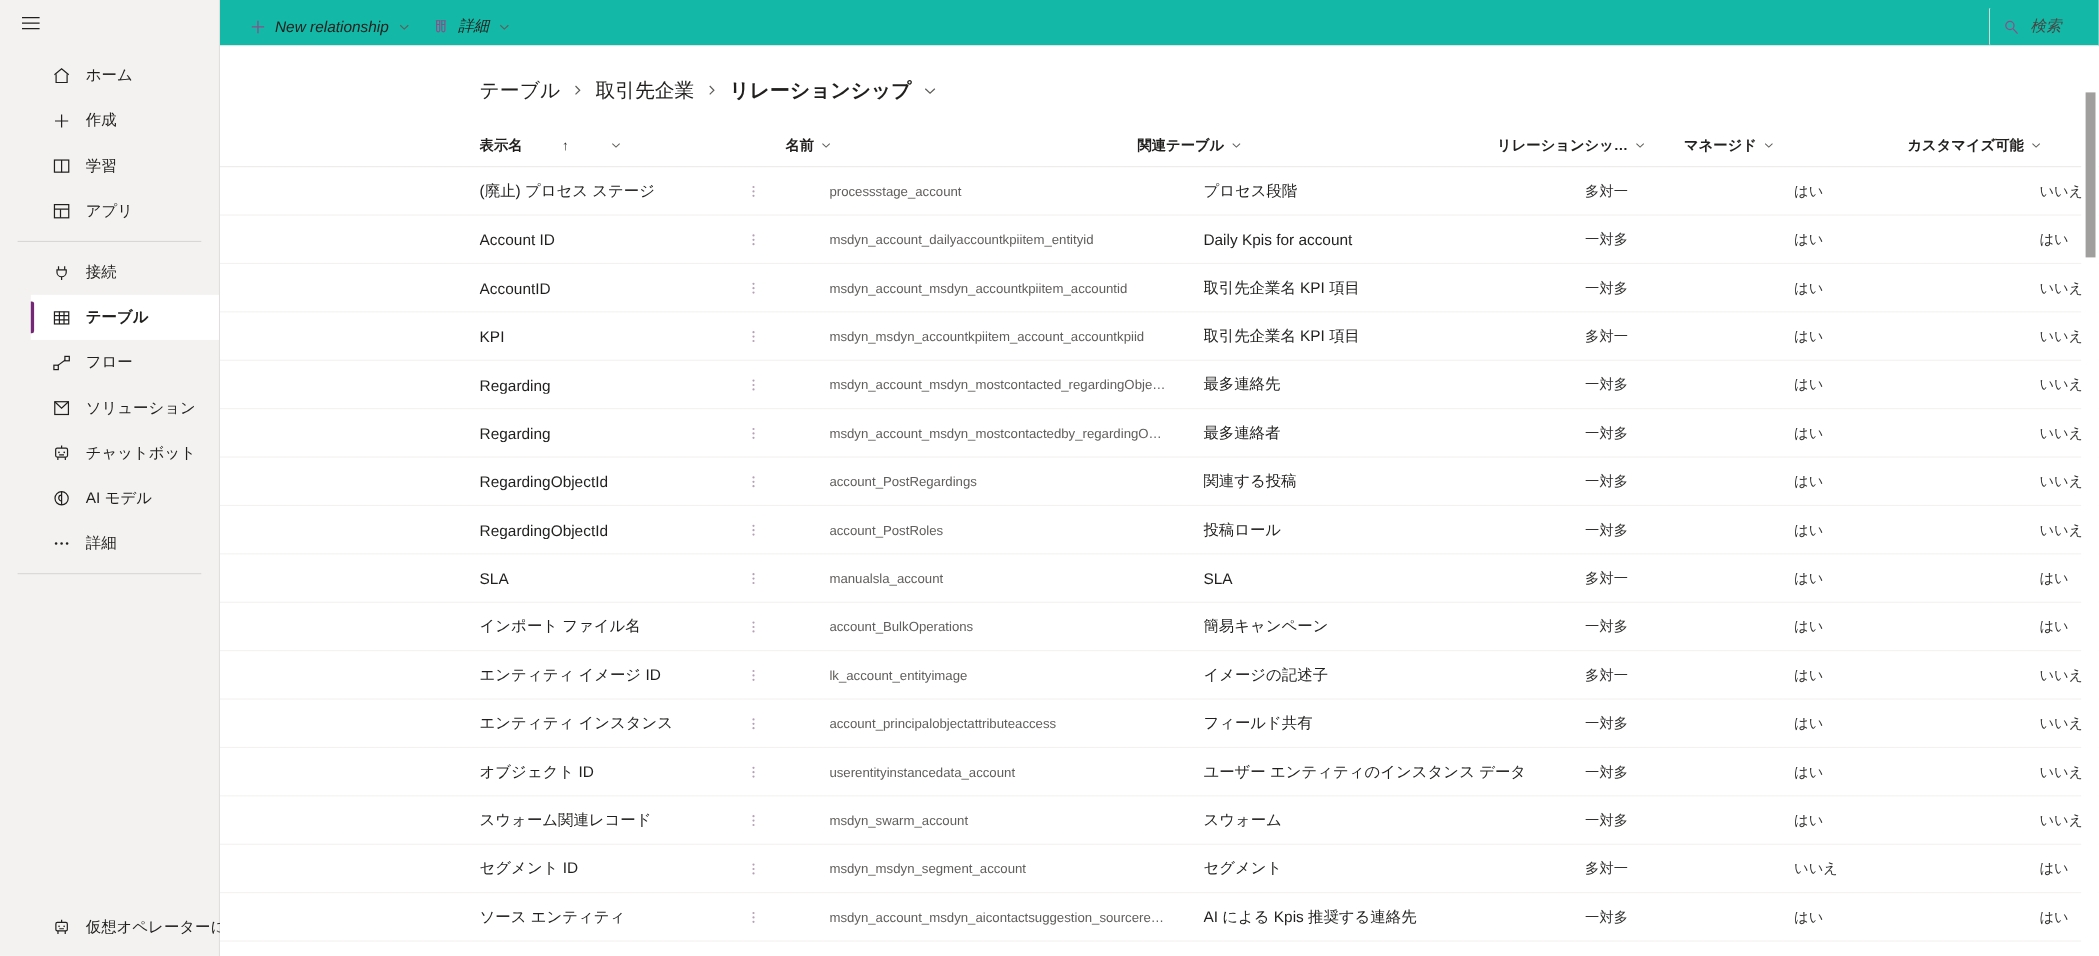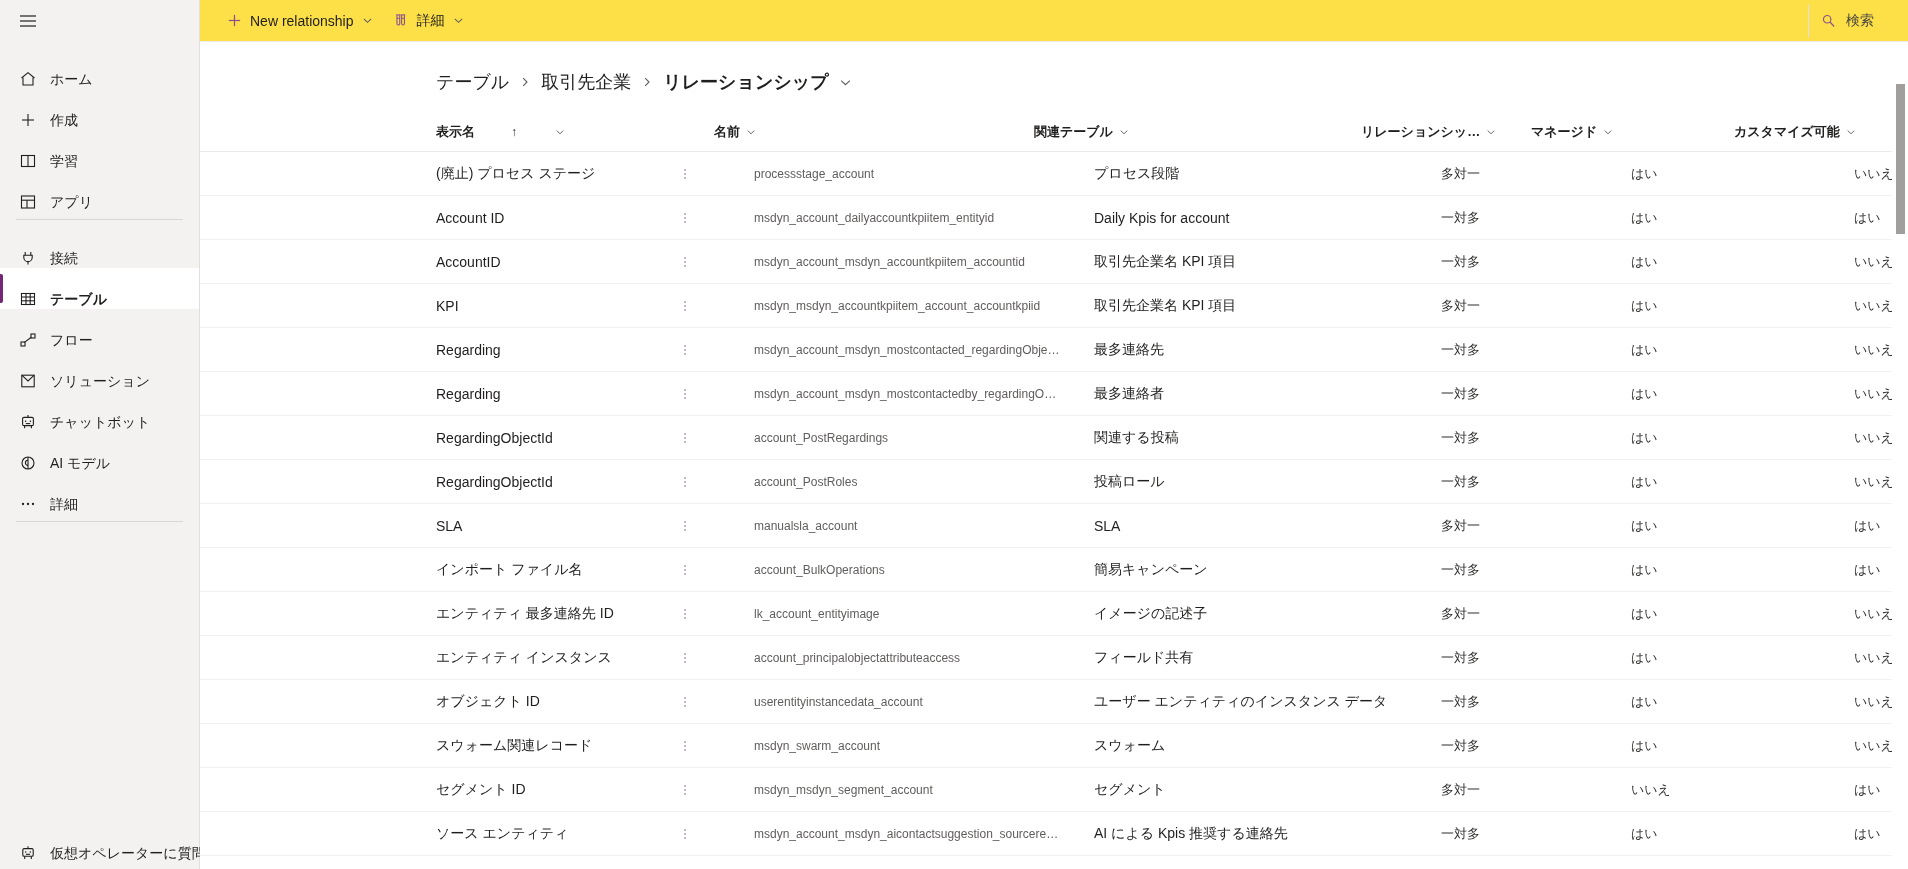--- a/index.html
+++ b/index.html
@@ -28,27 +28,28 @@
   .hamburger {
     height: 42px;
     display: flex; align-items: center;
     padding-left: 18px;
     cursor: pointer;
   }
   .hamburger svg { display:block; }
   .nav-list { padding-top: 6px; }
   .nav-item {
     position: relative;
-    display: flex; align-items: flex-end;
+    display: flex; align-items: center;
     height: 41px;
     padding-left: 18px;
     cursor: pointer;
     font-size: 14px;
     color: #201f1e;
     white-space: nowrap;
+    margin-left: 28px;
   }
   .nav-item .ico {
     width: 20px; height: 20px;
     display: flex; align-items: center; justify-content: center;
     margin-right: 12px;
     flex: 0 0 20px;
   }
   .nav-item .ico svg { display:block; }
   .nav-item.selected {
     background: #ffffff;
@@ -77,24 +78,25 @@
     flex: 1 1 auto;
     display: flex; flex-direction: column;
     min-width: 0;
     height: 869px;
     background: #ffffff;
     position: relative;
   }
   .cmdbar {
     height: 42px;
     flex: 0 0 42px;
-    background: #fde047;
-    display: flex; align-items: center;
+    background: #14b8a6;
+    display: flex; align-items: flex-end;
     padding-left: 18px;
     border-bottom: 1px solid #edebe9;
+    font-style: italic;
   }
   .cmd-btn {
     display: flex; align-items: center;
     height: 34px;
     padding: 0 8px;
     margin-right: 4px;
     font-size: 14px;
     color: #201f1e;
     cursor: pointer;
     border-radius: 2px;
@@ -668,21 +670,21 @@
                     <i></i>
                   </span>
                 </div>
                 <div class="c-name">account_BulkOperations</div>
                 <div class="c-rel">簡易キャンペーン</div>
                 <div class="c-type">一対多</div>
                 <div class="c-mng">はい</div>
                 <div class="c-cust">はい</div>
               </div>
               <div class="row">
-                <div class="c-display">エンティティ 最多連絡先 ID</div>
+                <div class="c-display">エンティティ イメージ ID</div>
                 <div class="c-menu">
                   <span class="dots">
                     <i></i>
                     <i></i>
                     <i></i>
                   </span>
                 </div>
                 <div class="c-name">lk_account_entityimage</div>
                 <div class="c-rel">イメージの記述子</div>
                 <div class="c-type">多対一</div>

